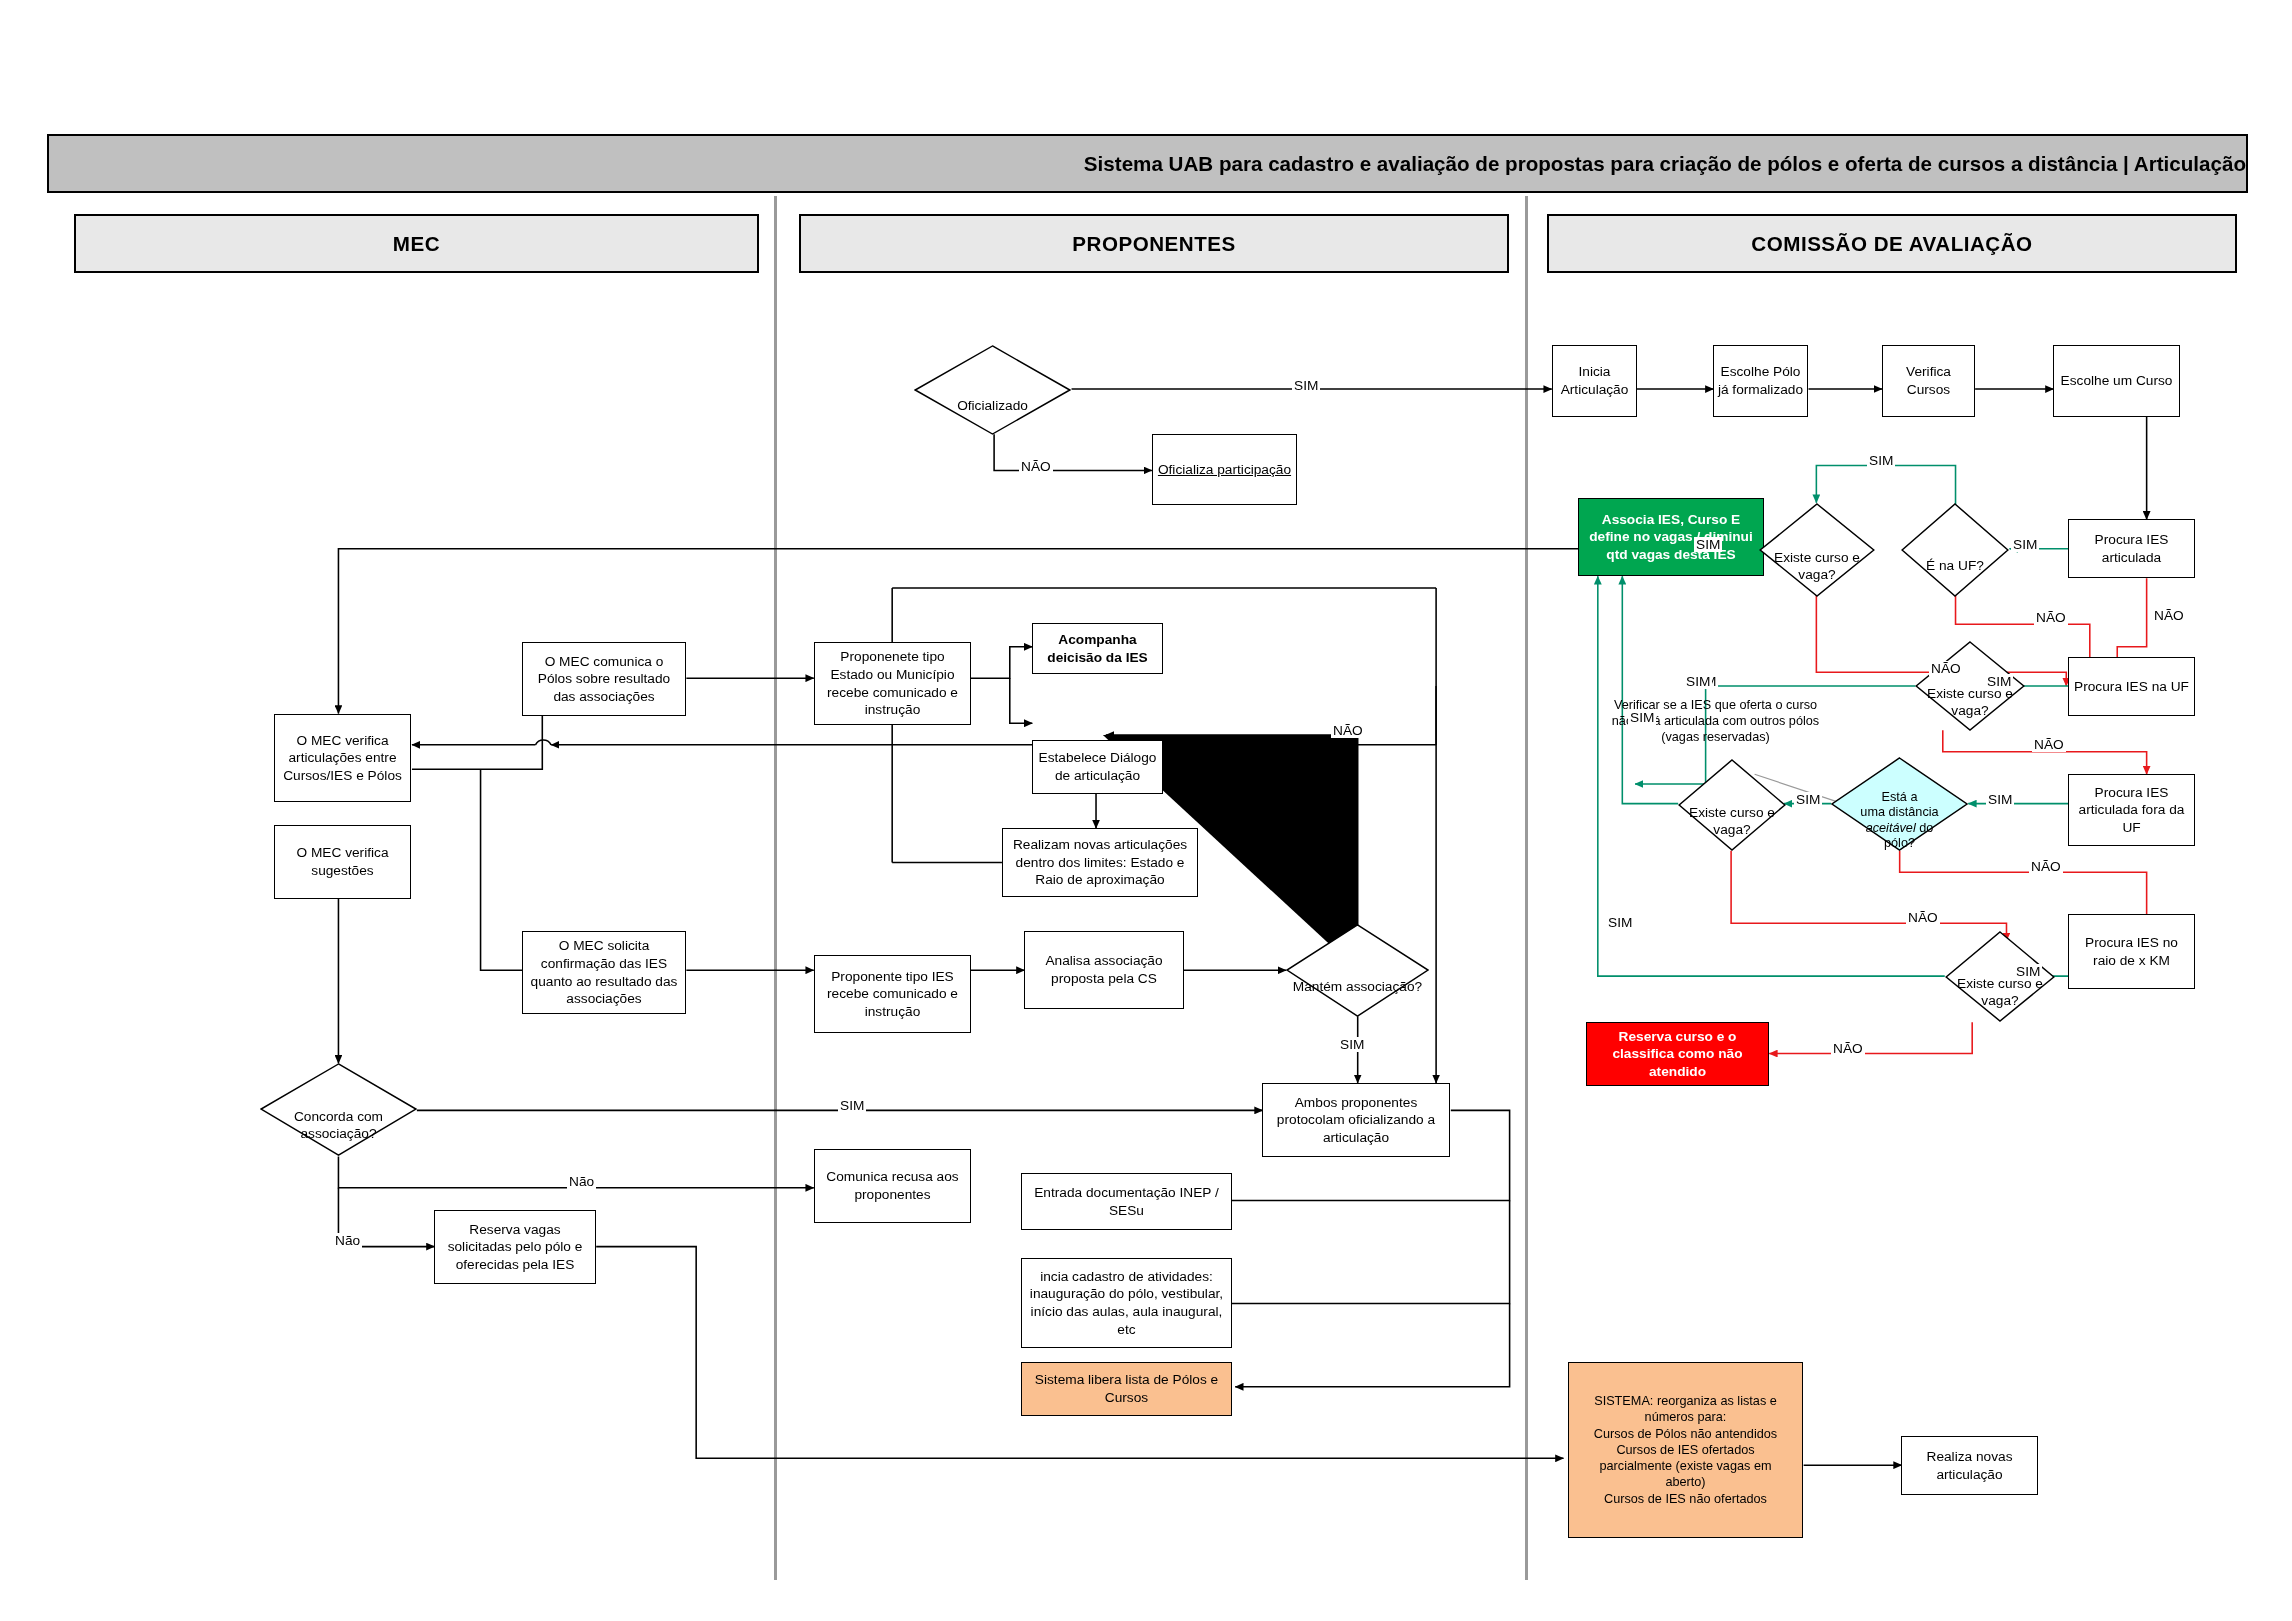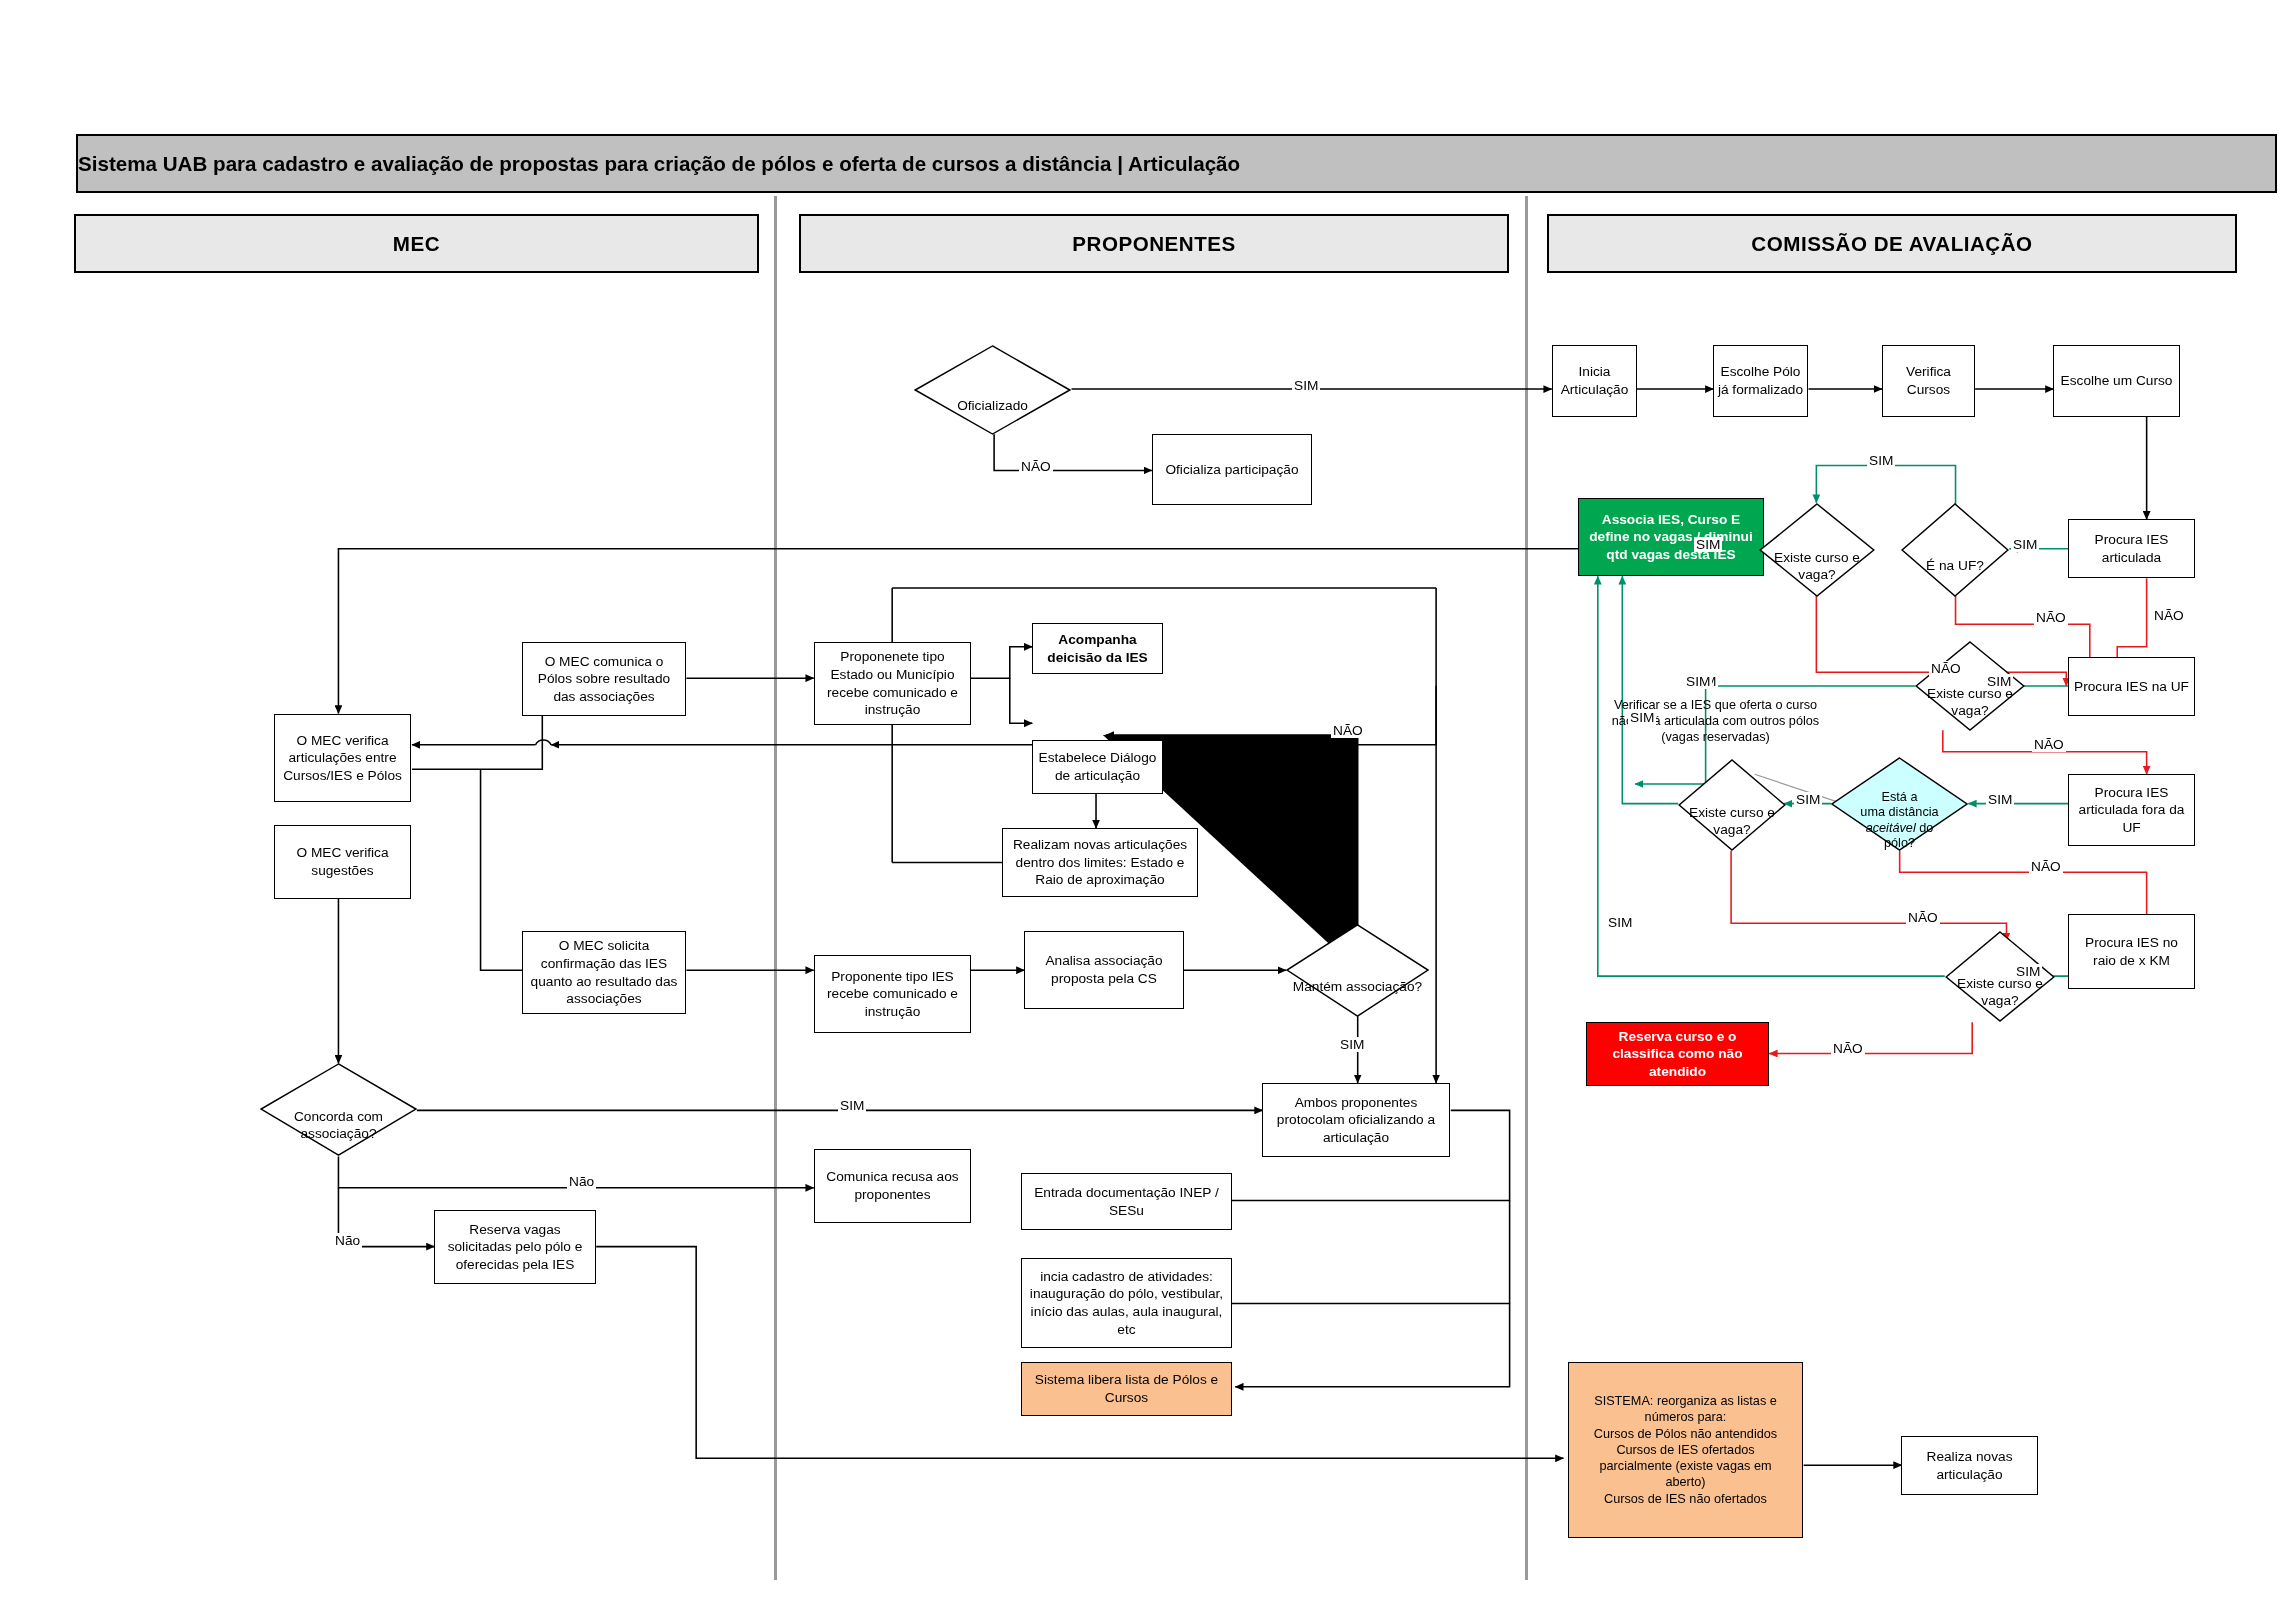--- a/index.html
+++ b/index.html
@@ -1,22 +1,22 @@
 <!DOCTYPE html>
 <html><head>
 <meta charset="utf-8">
 <style>
   html,body{margin:0;padding:0;background:#fff;}
   body{width:2293px;height:1621px;font-family:"Liberation Sans",sans-serif;}
   #canvas{position:relative;width:2293px;height:1621px;overflow:hidden;background:#fff;}
 
   .title-bar{
     position:absolute;background:#c0c0c0;border:2.9px solid #000;
-    display:flex;align-items:center;justify-content:flex-start;
-    font-weight:bold;font-size:20.6px;color:#000;text-align:center;margin-left:29px;
+    display:flex;align-items:center;justify-content:flex-end;
+    font-weight:bold;font-size:20.6px;color:#000;text-align:center;
   }
   .lane-header{
     position:absolute;background:#e8e8e8;border:2.9px solid #000;
     display:flex;align-items:center;justify-content:center;
     font-weight:bold;font-size:20.6px;color:#000;letter-spacing:0.5px;
   }
   .lane-divider{position:absolute;background:#9a9a9a;width:2.9px;}
 
   .node{
     position:absolute;box-sizing:border-box;border:1.5px solid #000;background:#fff;
@@ -172,21 +172,21 @@
 
     <path class="w" d="M1540,1225 L1540,1330 L1115,1330" marker-end="url(#ar)"></path>
 
     <path class="w" d="M1540,1330 L1540,1415 L1260,1415" marker-end="url(#ar)"></path>
 
     <path class="w" d="M1840,1495 L1940,1495" marker-end="url(#ar)"></path>
 
     <path class="wgray" d="M1790,790 L1880,820"></path>
   </svg>
 
-  <div class="node" style="left:1152px;top:434px;width:160px;height:71px;">
+  <div class="node" style="left:1152px;top:434px;width:145px;height:71px;text-decoration:underline;">
     <span>Oficializa participação</span>
   </div>
 
   <div class="node" style="left:1552px;top:345px;width:85px;height:72px;">
     <span>Inicia Articulação</span>
   </div>
   <div class="node" style="left:1713px;top:345px;width:95px;height:72px;">
     <span>Escolhe Pólo já formalizado</span>
   </div>
   <div class="node" style="left:1882px;top:345px;width:93px;height:72px;">

